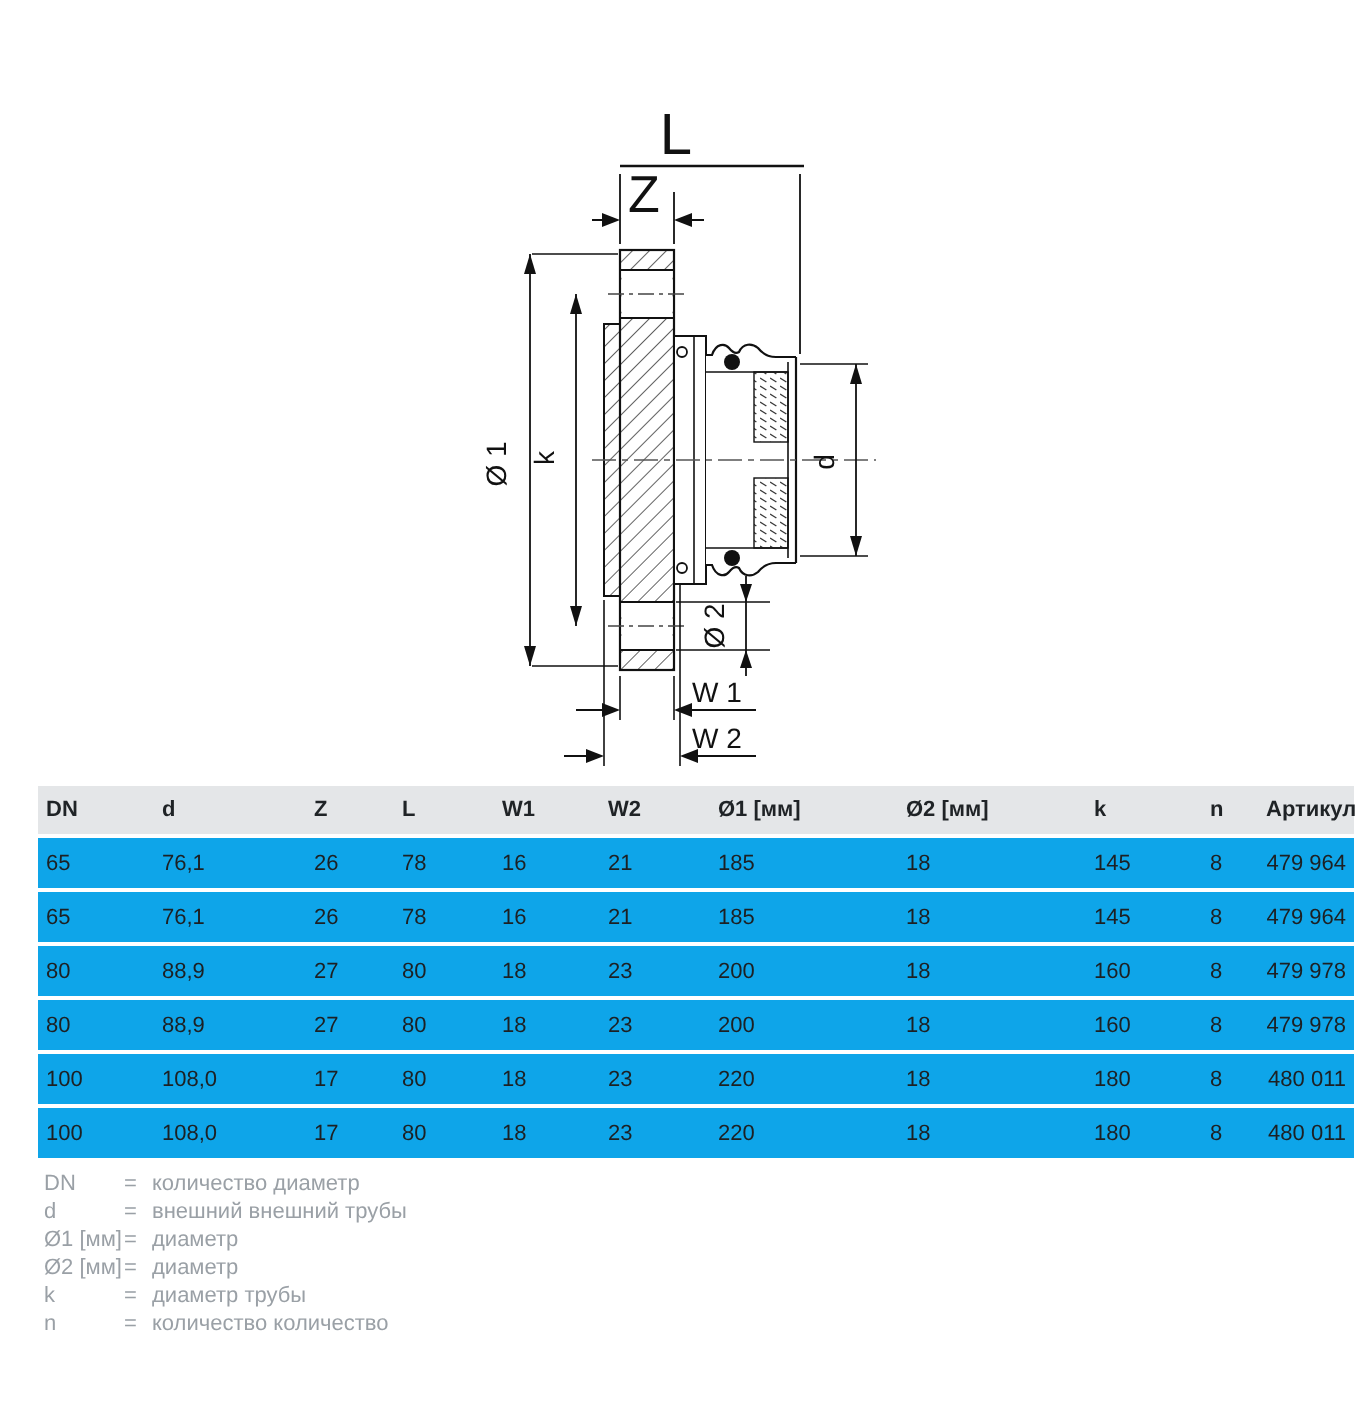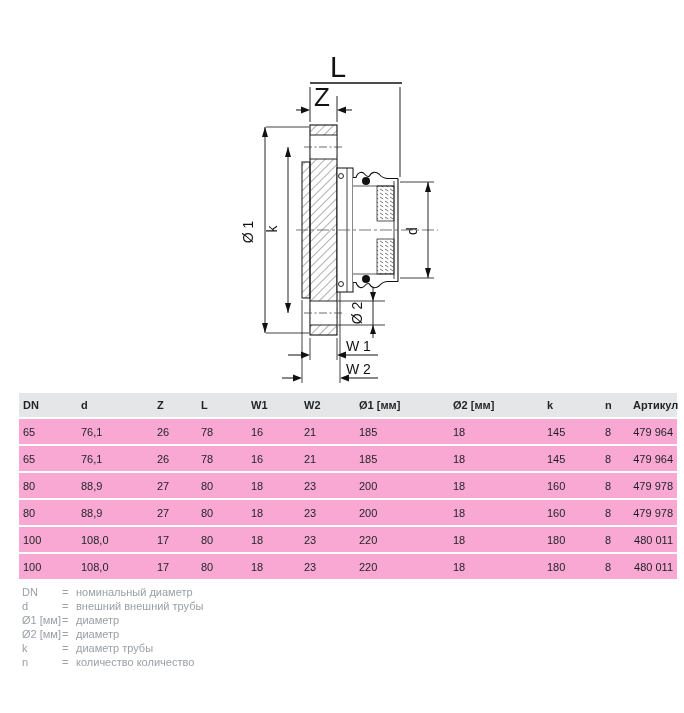--- a/index.html
+++ b/index.html
@@ -3,21 +3,21 @@
 <meta charset="utf-8">
 <style>
   html,body{margin:0;padding:0;background:#ffffff;}
   body{width:684px;height:713px;font-family:"Liberation Sans",sans-serif;}
   #root{position:relative;width:684px;height:713px;overflow:hidden;background:#fff;}
   #drawing{position:absolute;left:0;top:0;}
   #spec-table{position:absolute;left:19px;top:393px;width:658px;}
   .trow{display:grid;grid-template-columns:58px 76px 44px 50px 53px 55px 94px 94px 58px 28px 1fr;align-items:center;}
   .thead{height:24px;background:#e4e6e8;margin-bottom:2px;}
   .thead .cell{font-weight:bold;color:#1f2326;}
-  .drow{height:25px;background:#f9a8d4;margin-bottom:2px;}
+  .drow{height:25px;background:#0ea5e9;margin-bottom:2px;}
   .cell{font-size:11px;color:#1d2023;padding-left:4px;white-space:nowrap;overflow:visible;}
   .cell.last{text-align:right;padding-right:4px;}
   #legend{position:absolute;left:22px;top:585px;}
   .leg{display:grid;grid-template-columns:40px 14px auto;height:14px;align-items:center;font-size:11px;color:#9aa0a6;}
   .leg span{white-space:nowrap;}
   svg text{font-family:"Liberation Sans",sans-serif;fill:#111;}
 </style>
 </head>
 <body>
 
@@ -241,21 +241,21 @@
           <div class="cell">8</div>
           <div class="cell last">480 011</div>
         </div>
       </div>
   </div>
 
   <div id="legend">
       <div class="leg">
         <span>DN</span>
         <span>=</span>
-        <span>номинальный диаметр</span>
+        <span>количество диаметр</span>
       </div>
       <div class="leg">
         <span>d</span>
         <span>=</span>
         <span>внешний внешний трубы</span>
       </div>
       <div class="leg">
         <span>Ø1 [мм]</span>
         <span>=</span>
         <span>диаметр</span>

